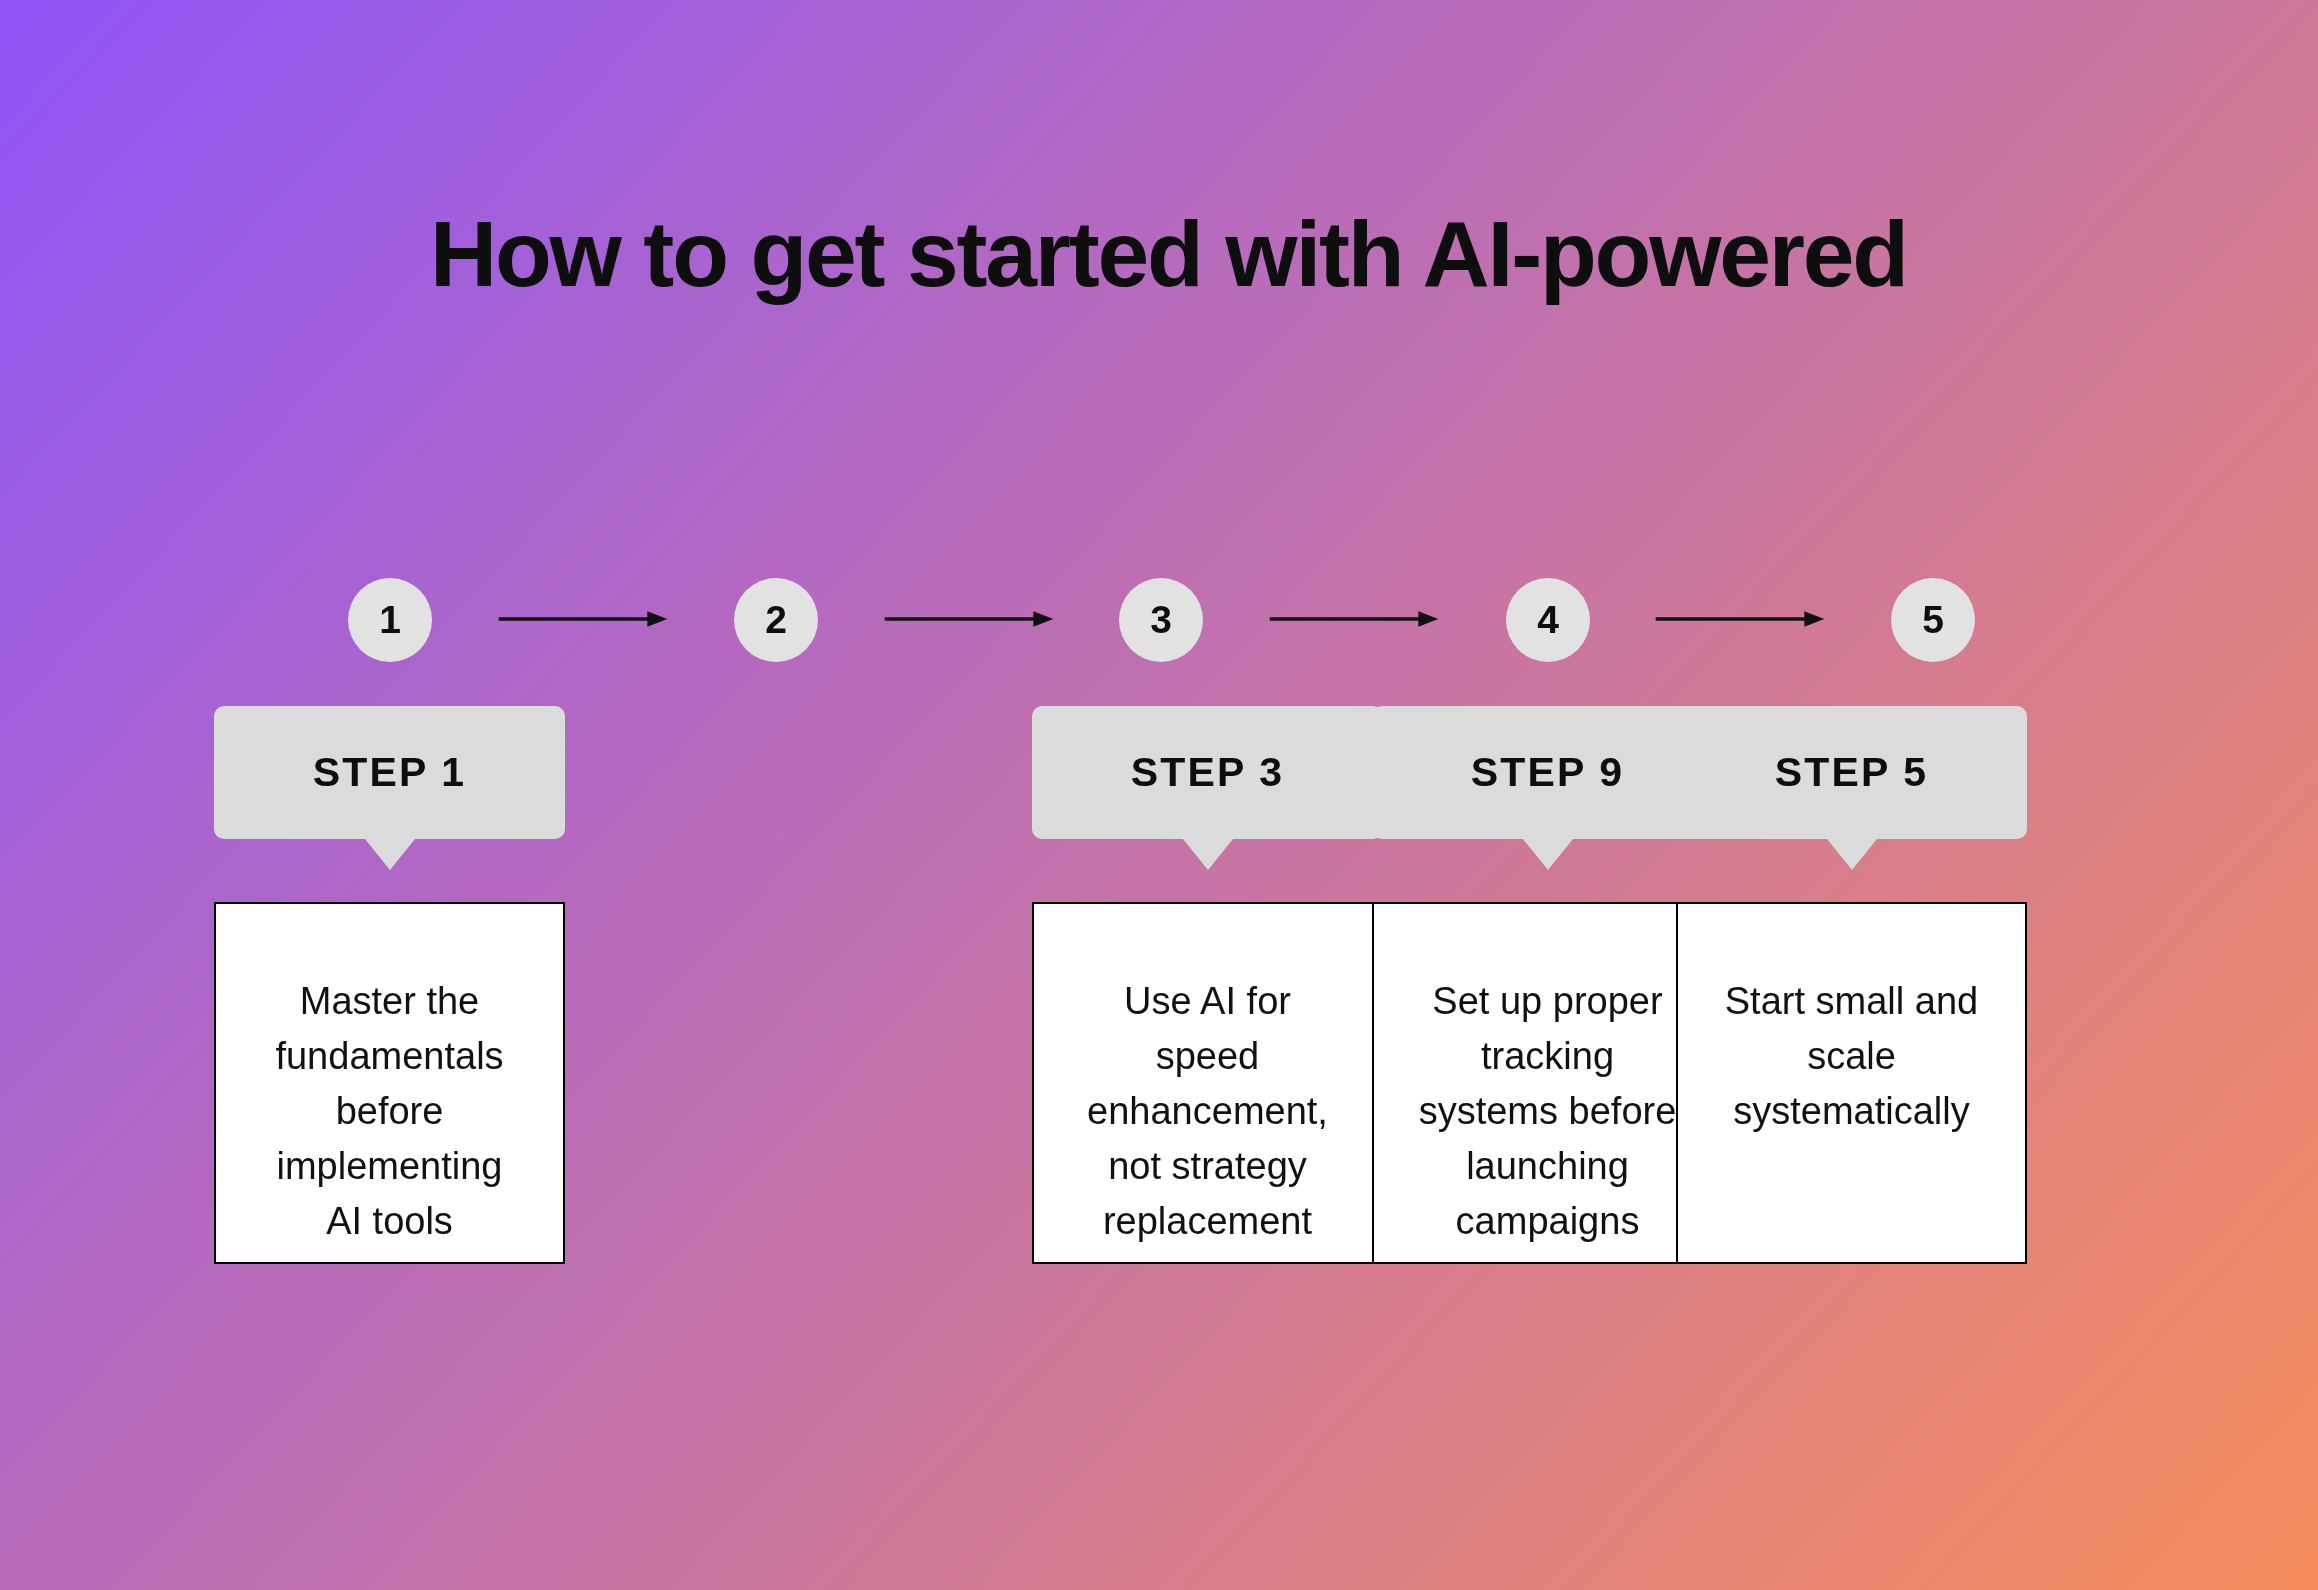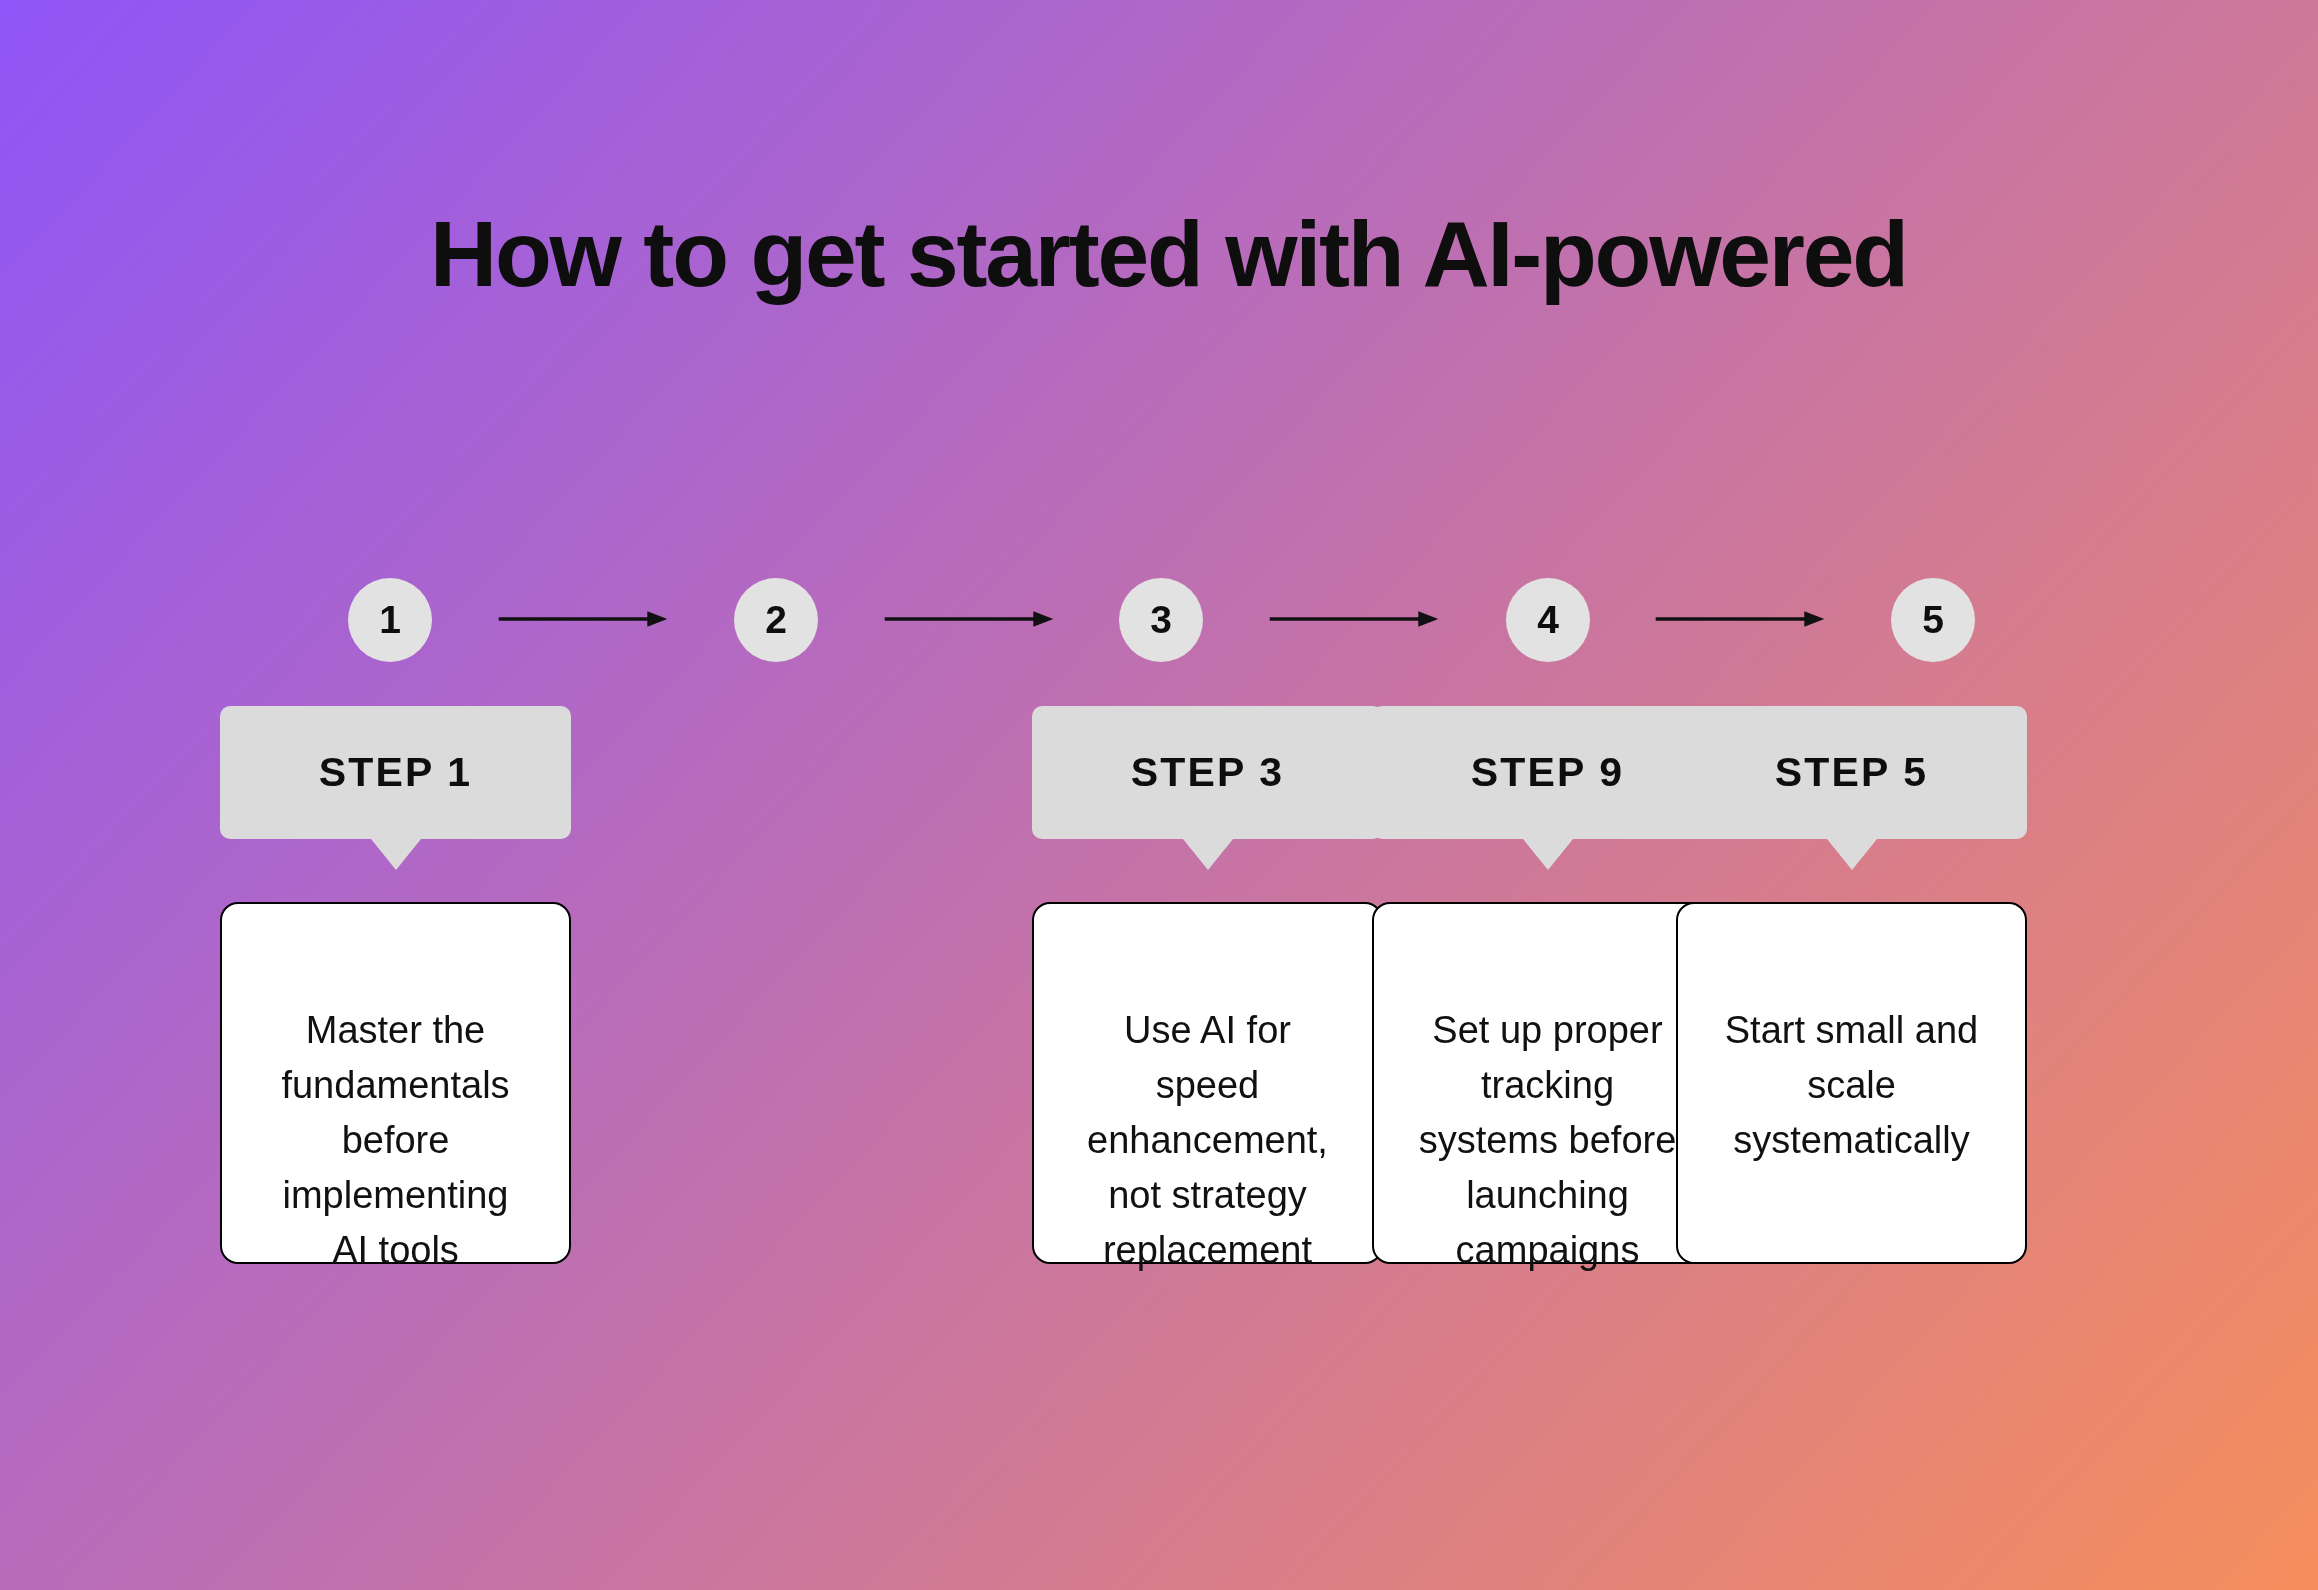--- a/index.html
+++ b/index.html
@@ -44,21 +44,21 @@
   .circle-4 { left: 1891px; }
 
   
   .arrow { position: absolute; top: 609px; width: 174px; height: 20px; }
   .arrow-0 { left: 496px; }
   .arrow-1 { left: 882px; }
   .arrow-2 { left: 1267px; }
   .arrow-3 { left: 1653px; }
 
   
-  .col-0 { left: 220px; }
+  .col-0 { left: 214px; }
   .col-1 { left: 601px; }
   .col-2 { left: 1032px; }
   .col-3 { left: 1372px; }
   .col-4 { left: 1676px; }
 
   
   .bubble {
     position: absolute;
     top: 706px;
     width: 351px; height: 133px;
@@ -80,22 +80,22 @@
   }
 
   
   .card {
     position: absolute;
     top: 902px;
     width: 351px; height: 362px;
     box-sizing: border-box;
     background: #FFFFFF;
     border: 2.2px solid #000000;
-    border-radius: 18px;
-    padding-top: 99px;
+    border-radius: 0;
+    padding-top: 70px;
   }
   .card-text {
     margin: 0;
     text-align: center;
     color: #111111;
     font-size: 38px;
     line-height: 55px;
     font-weight: 400;
     white-space: pre-line;
   }

